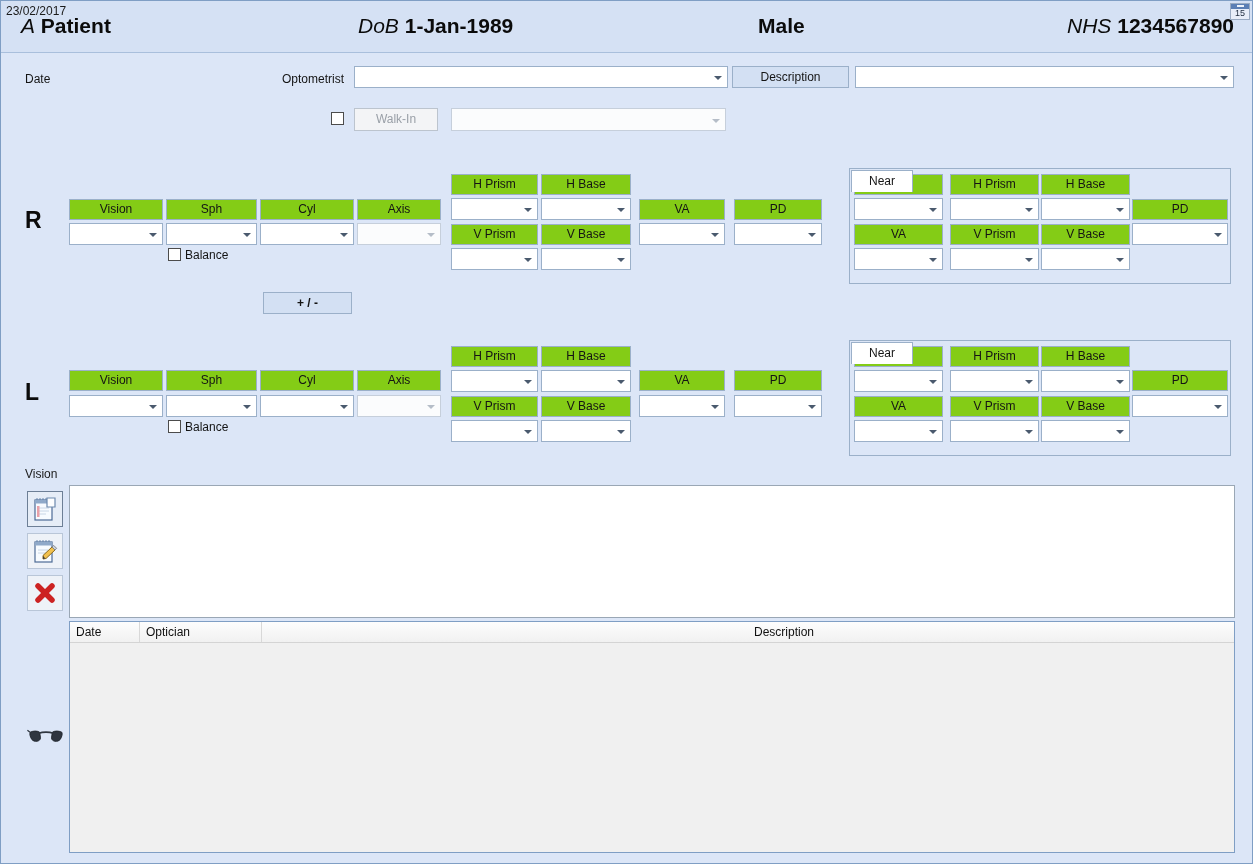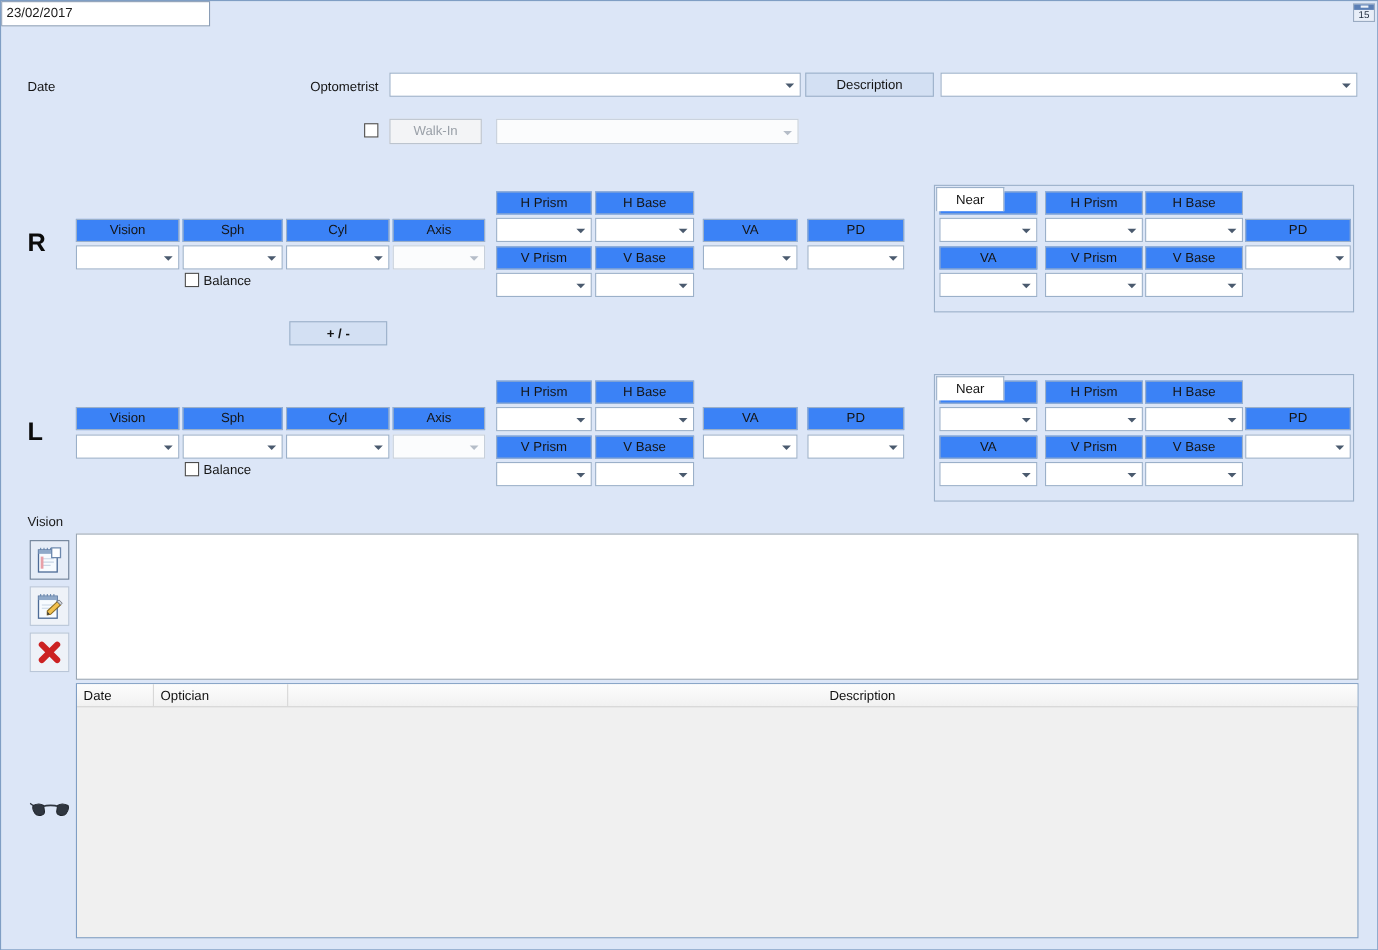--- a/index.html
+++ b/index.html
@@ -58,21 +58,21 @@
     border-left: 4px solid transparent;
     border-right: 4px solid transparent;
     border-top: 4px solid #4a5a6e;
   }
   .combo.disabled { background: #fbfcfd; border-color: #c6cfdb; }
   .combo.disabled .arrow { border-top-color: #b5bdc8; }
 
   
   .cap {
     position: absolute;
-    background: #3b82f6;
+    background: #84cc16;
     border: 1px solid #9bb0c9;
     height: 21px;
     line-height: 19px;
     text-align: center;
     font-size: 12px;
     color: #141414;
     user-select: none;
   }
 
   .btn {
@@ -200,20 +200,37 @@
     position: absolute;
     left: 26px; top: 722px;
     width: 38px; height: 28px;
   }
 </style>
 </head>
 <body>
 
 <div id="app">
 
+  <div class="patient-header">
+    <div class="hdr-item" id="hdr-name">
+      <span class="lbl">A</span>
+      <span class="val">Patient</span>
+    </div>
+    <div class="hdr-item" id="hdr-dob">
+      <span class="lbl">DoB</span>
+      <span class="val">1-Jan-1989</span>
+    </div>
+    <div class="hdr-item" id="hdr-sex">
+      <span class="val">Male</span>
+    </div>
+    <div class="hdr-item" id="hdr-nhs">
+      <span class="lbl">NHS</span>
+      <span class="val">1234567890</span>
+    </div>
+  </div>
 
   <div class="plain-label" style="left:24px; top:71px;">Date</div>
 
   <div id="date-field">
     <span class="dtext">23/02/2017</span>
     <span id="cal-icon">
       <span class="cal-top"></span>
       <span class="cal-num">15</span>
     </span>
   </div>

